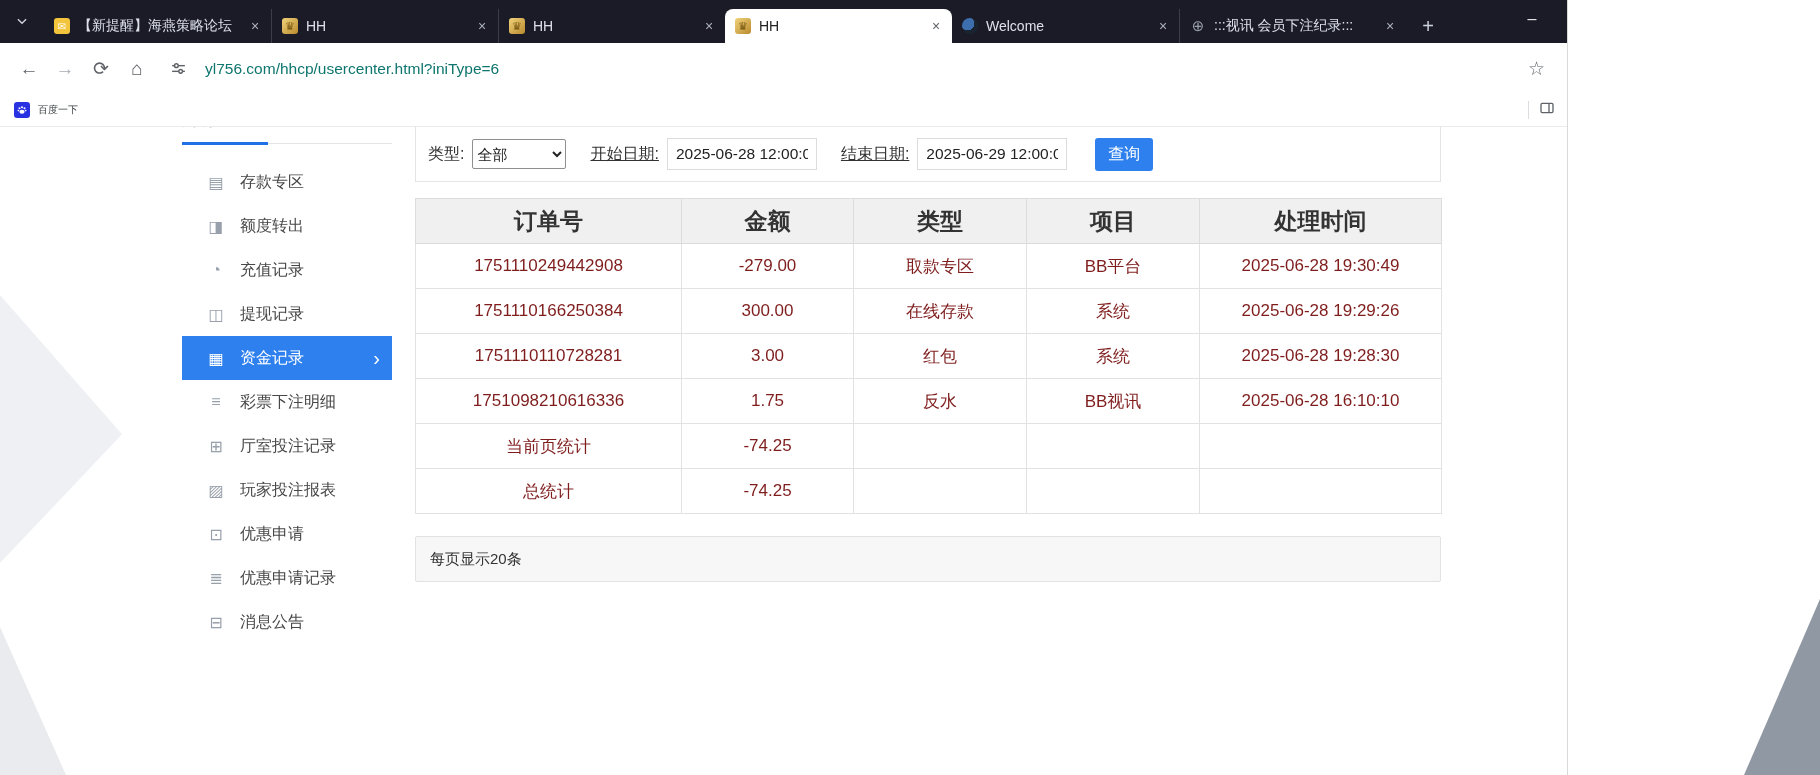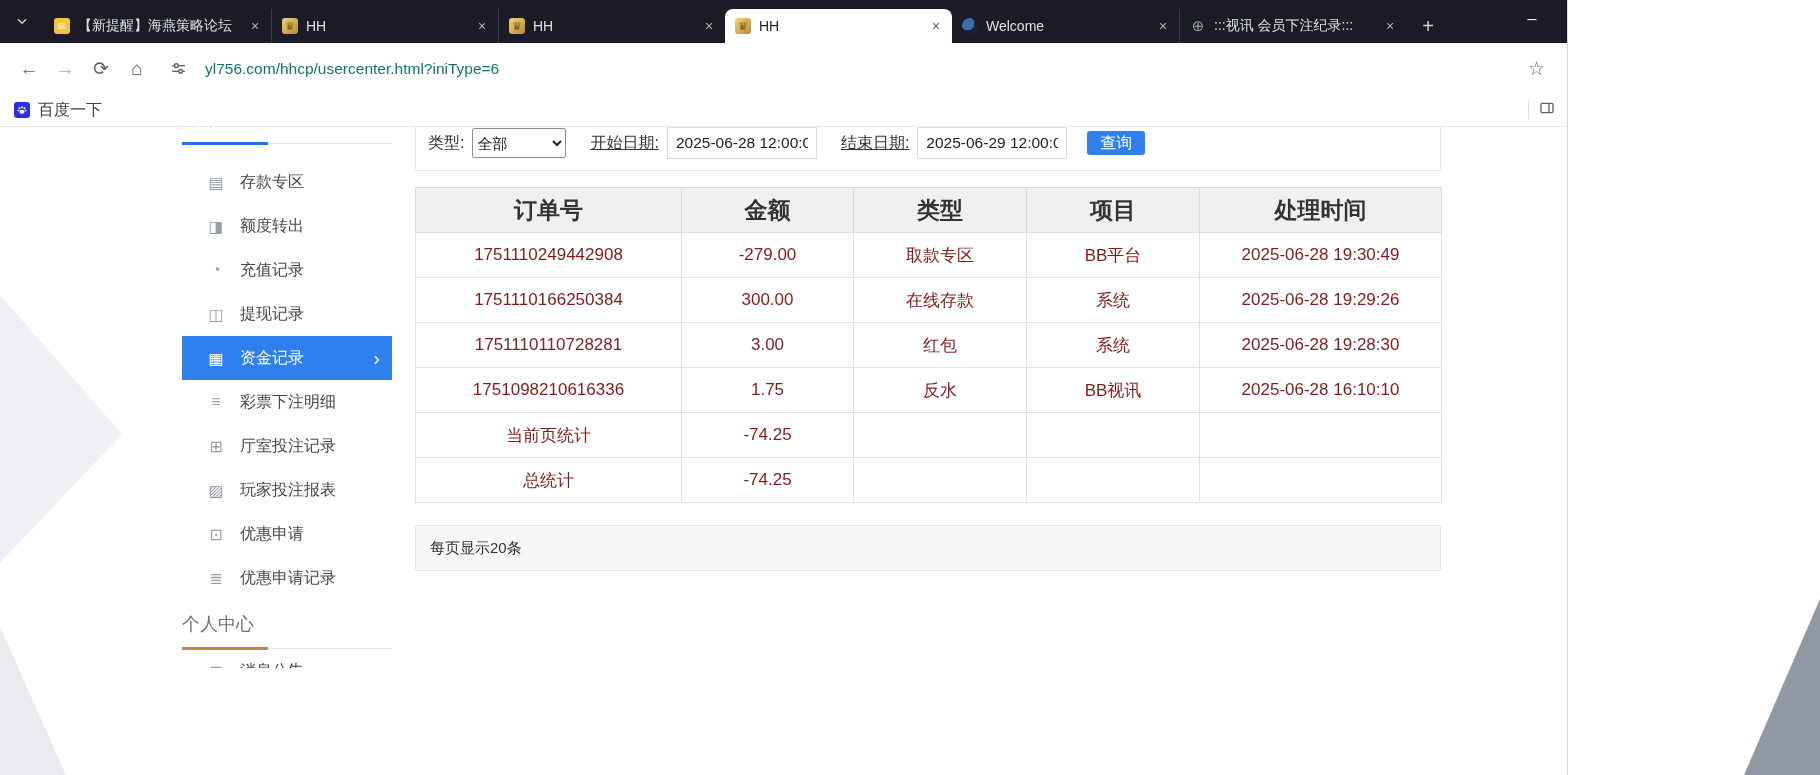--- a/index.html
+++ b/index.html
@@ -33,21 +33,21 @@
   .toolbar{height:51px;background:#fff;display:flex;align-items:center;padding-left:14px;}
   .nav-ic{width:30px;height:30px;display:flex;align-items:center;justify-content:center;font-size:19px;
           color:#5f6368;border-radius:50%;margin-right:6px;cursor:pointer;}
   .nav-ic.fwd{color:#a7acb4;}
   .tune{margin:0 4px 0 12px;display:flex;align-items:center;}
   .url{flex:1;font-size:15.5px;color:#0f766e;margin-left:14px;white-space:nowrap;overflow:hidden;cursor:text;}
   .star{margin-right:22px;font-size:19px;color:#5f6368;cursor:pointer;}
   
   .bookmarks{height:32px;background:#fff;border-bottom:1px solid #ebebeb;display:flex;align-items:center;padding:0 12px 0 14px;}
   .baidu{width:16px;height:16px;border-radius:3px;background:#2932e1;display:flex;align-items:center;justify-content:center;cursor:pointer;}
-  .bm-label{font-size:16px;color:#3c4043;margin-left:8px;cursor:pointer;}
+  .bm-label{font-size:10px;color:#3c4043;margin-left:8px;cursor:pointer;}
   .bm-right{margin-left:auto;display:flex;align-items:center;gap:10px;}
   .bm-sep{width:1px;height:18px;background:#dadce0;}
   
   .page{position:absolute;left:0;top:127px;width:1567px;height:648px;background:#fff;overflow:hidden;}
   .tri-a{position:absolute;left:0;top:168px;width:122px;height:268px;background:#eef0f3;clip-path:polygon(0 0,100% 52%,0 100%);}
   .tri-b{position:absolute;left:0;top:500px;width:66px;height:148px;background:#e9ebee;clip-path:polygon(0 0,100% 100%,0 100%);}
   
   .sidebar{position:absolute;left:182px;top:0;width:210px;height:541px;overflow:hidden;}
   .side-header{position:relative;font-size:18px;line-height:24px;color:#707070;padding-bottom:12px;border-bottom:1px solid #e4e4e4;}
   .side-header.s0{margin-top:-20px;}
@@ -56,26 +56,26 @@
   .side-header.s0::after{background:var(--finance-underline,#2170e8);}
   .side-header.s1::after{background:var(--personal-underline,#c9863d);}
   .side-menu.m0{margin-top:16px;}
   .side-item{position:relative;height:44px;display:flex;align-items:center;padding-left:24px;gap:14px;
              font-size:16px;color:#474747;cursor:pointer;}
   .side-icon{width:20px;text-align:center;font-size:16px;color:#98a0ab;flex:none;}
   .side-item.active{background:var(--accent-blue,#2e80ee);color:#fff;}
   .side-item.active .side-icon{color:#fff;}
   .side-chevron{position:absolute;right:12px;font-size:20px;color:#fff;line-height:1;}
   
-  .main{position:absolute;left:415px;top:0;width:1026px;}
+  .main{position:absolute;left:415px;top:11px;width:1026px;}
   .filterbox{margin-top:-12px;border:1px solid #e4e4e4;height:56px;display:flex;align-items:center;
              padding-left:12px;box-sizing:border-box;gap:8px;font-size:16px;color:#333;}
   .f-select{width:94px;height:30px;font-size:15px;border:1px solid #8f8f8f;border-radius:2px;background:#fff;color:#222;font-family:inherit;}
   .f-input{width:150px;height:32px;border:1px solid #dcdcdc;font-size:15.5px;color:#222;padding:0 8px;box-sizing:border-box;font-family:inherit;}
-  .f-btn{margin-left:12px;width:58px;height:24px;background:var(--accent-blue,#2e80ee);color:#fff;border:none;
+  .f-btn{margin-left:20px;width:58px;height:33px;background:var(--accent-blue,#2e80ee);color:#fff;border:none;
          font-size:16px;border-radius:3px;cursor:pointer;font-family:inherit;}
   .f-gap{margin-left:16px;text-decoration:underline;}
   table.data{margin-top:16px;border-collapse:collapse;width:1026px;table-layout:fixed;}
   .data th{height:42px;background:var(--table-header-bg,#f0f0f0);border:1px solid #dcdcdc;font-size:23px;color:#333;font-weight:bold;}
   .data td{height:42px;border:1px solid #e2e2e2;font-size:17px;color:#7f1d1d;text-align:center;overflow:hidden;white-space:nowrap;}
   .pager{margin-top:22px;height:46px;background:var(--pager-bg,#f7f7f7);border:1px solid #e3e3e3;border-radius:2px;
          display:flex;align-items:center;justify-content:space-between;padding:0 14px;box-sizing:border-box;font-size:15px;color:#333;}
   .pager-right{display:flex;align-items:center;gap:9px;}
   .plink{color:var(--link-blue,#2f6bd8);cursor:pointer;}
   .pcur{background:#cfdef5;border:1px solid #8fb0e8;color:var(--link-blue,#2f6bd8);padding:0 6px;height:21px;line-height:21px;}
@@ -213,21 +213,20 @@
             </div>
             <div class="side-item">
               <span class="side-icon">⊡</span>
               <span class="side-label">优惠申请</span>
             </div>
             <div class="side-item">
               <span class="side-icon">≣</span>
               <span class="side-label">优惠申请记录</span>
             </div>
           </div>
-          <div class="side-header s1">个人中心</div>
           <div class="side-menu m1">
             <div class="side-item">
               <span class="side-icon">⊟</span>
               <span class="side-label">消息公告</span>
             </div>
           </div>
         </aside>
 
       <main class="main">
         <div class="filterbox">

